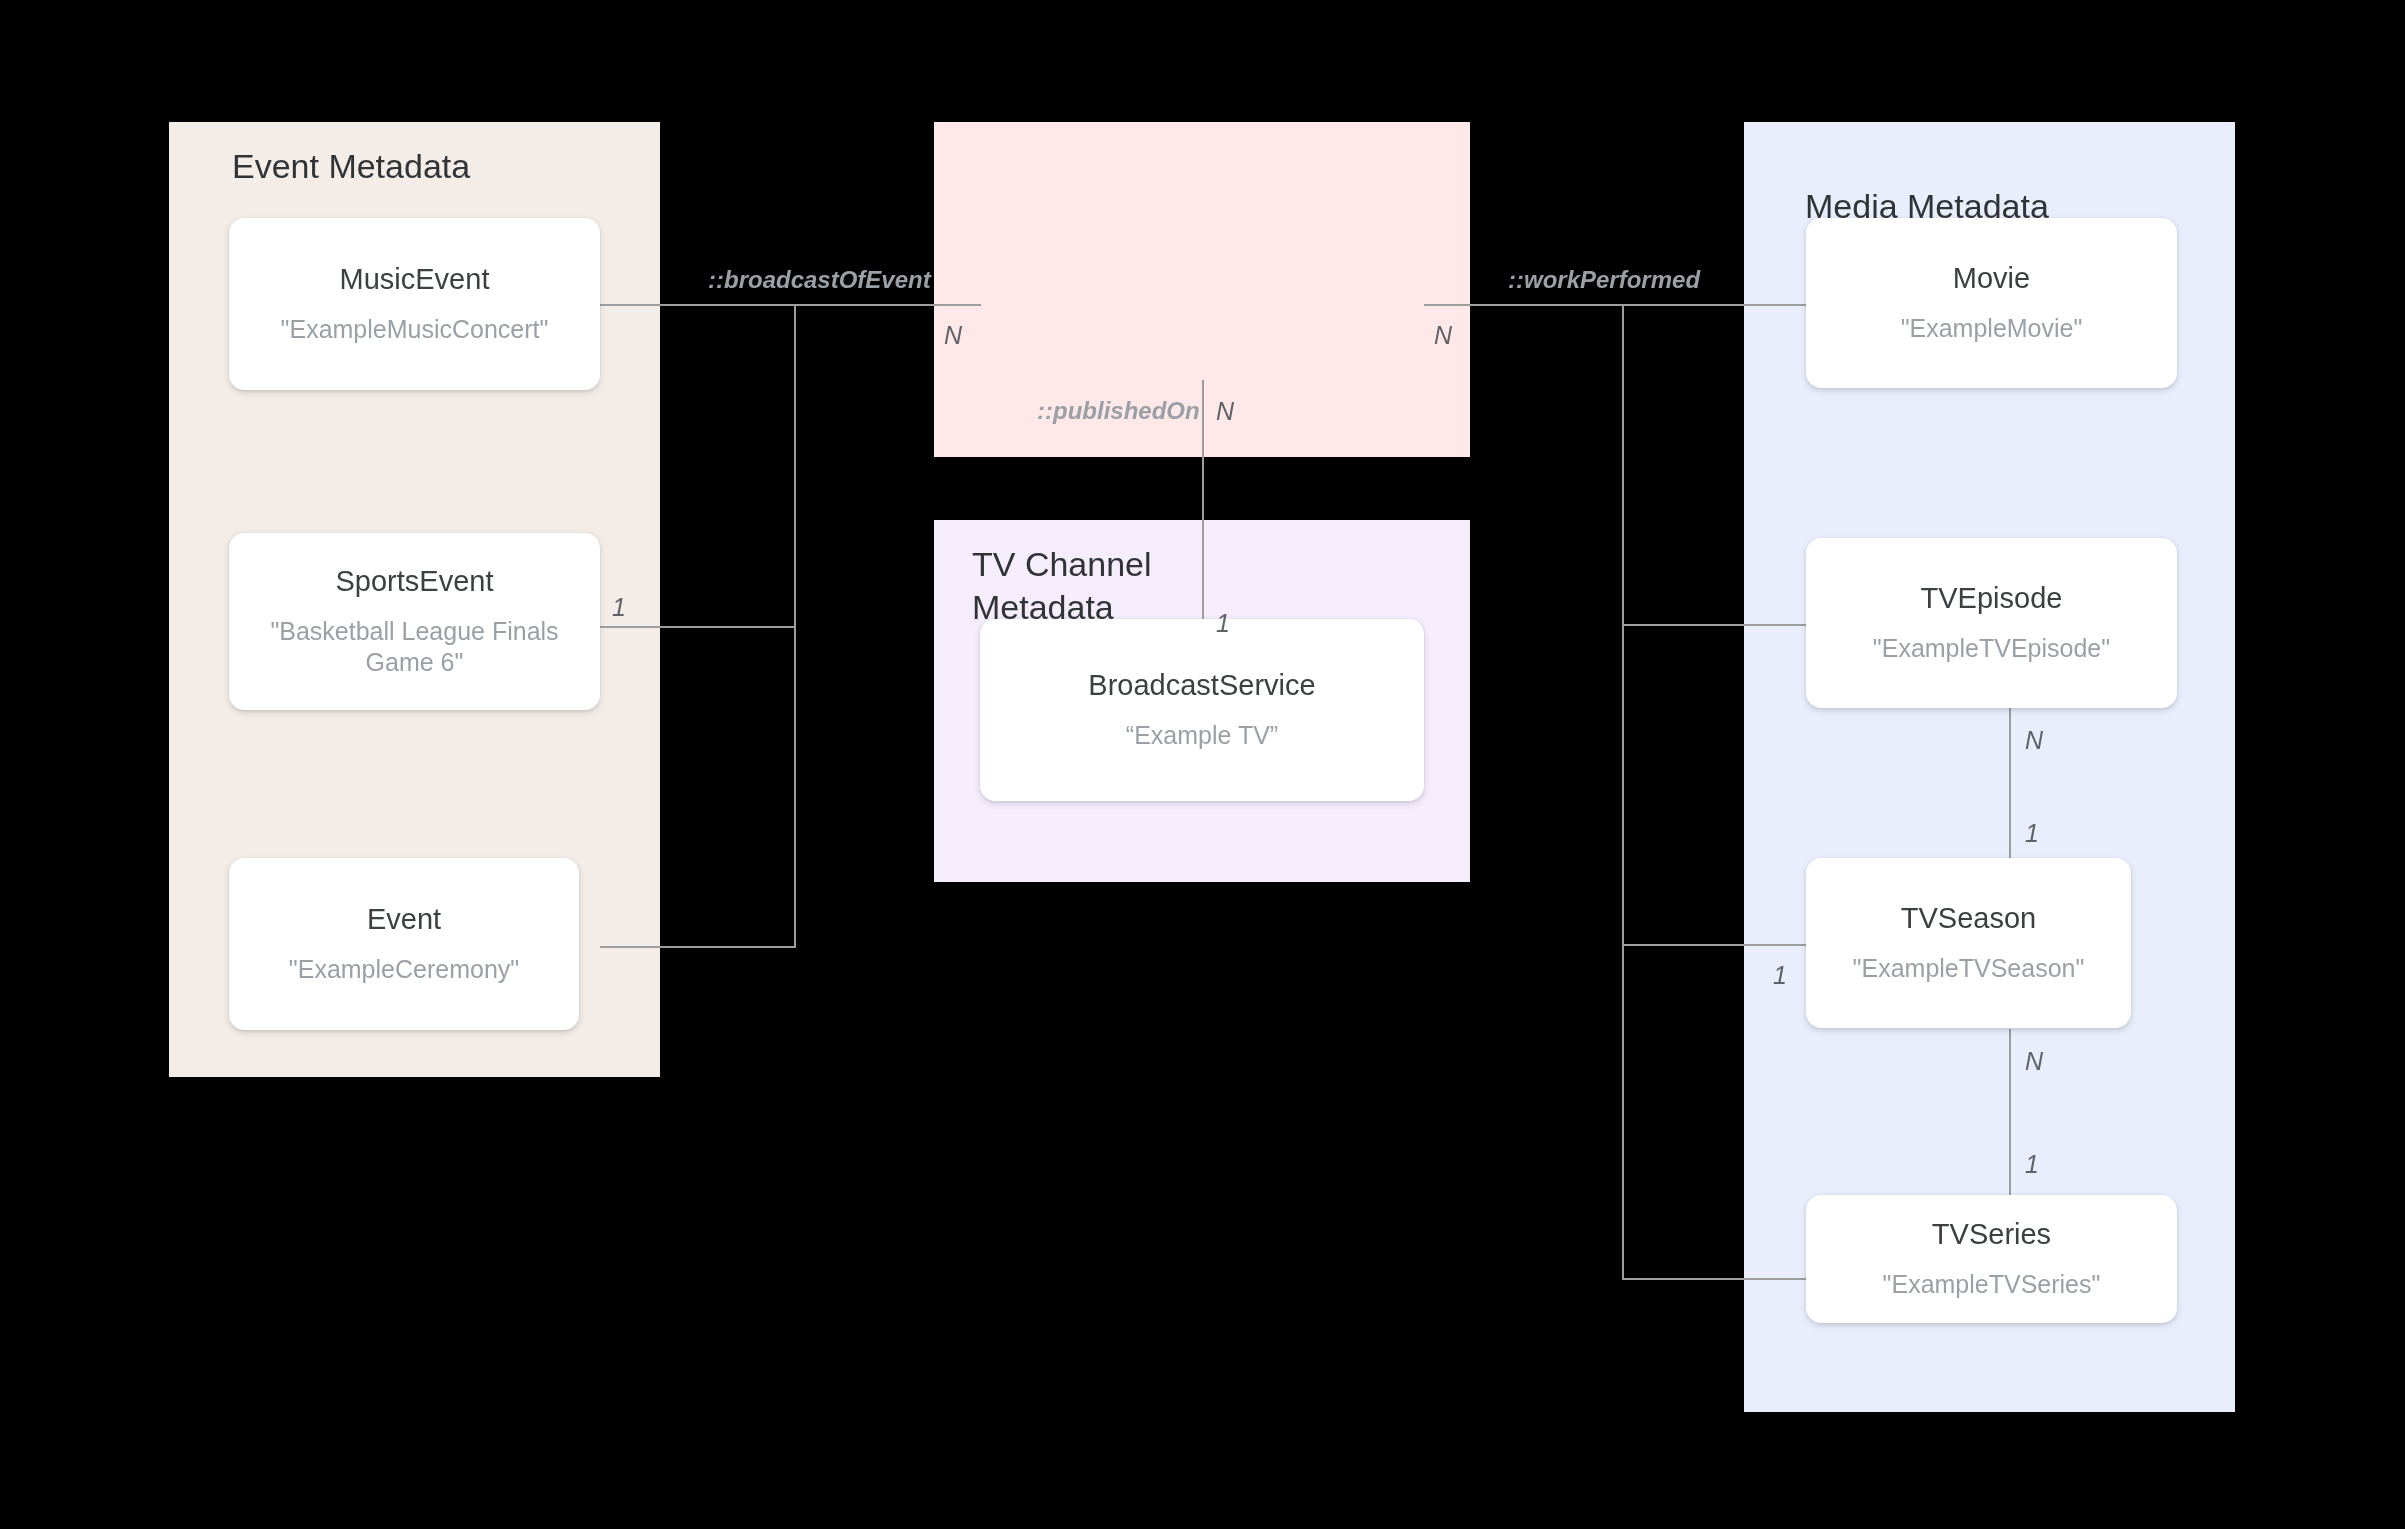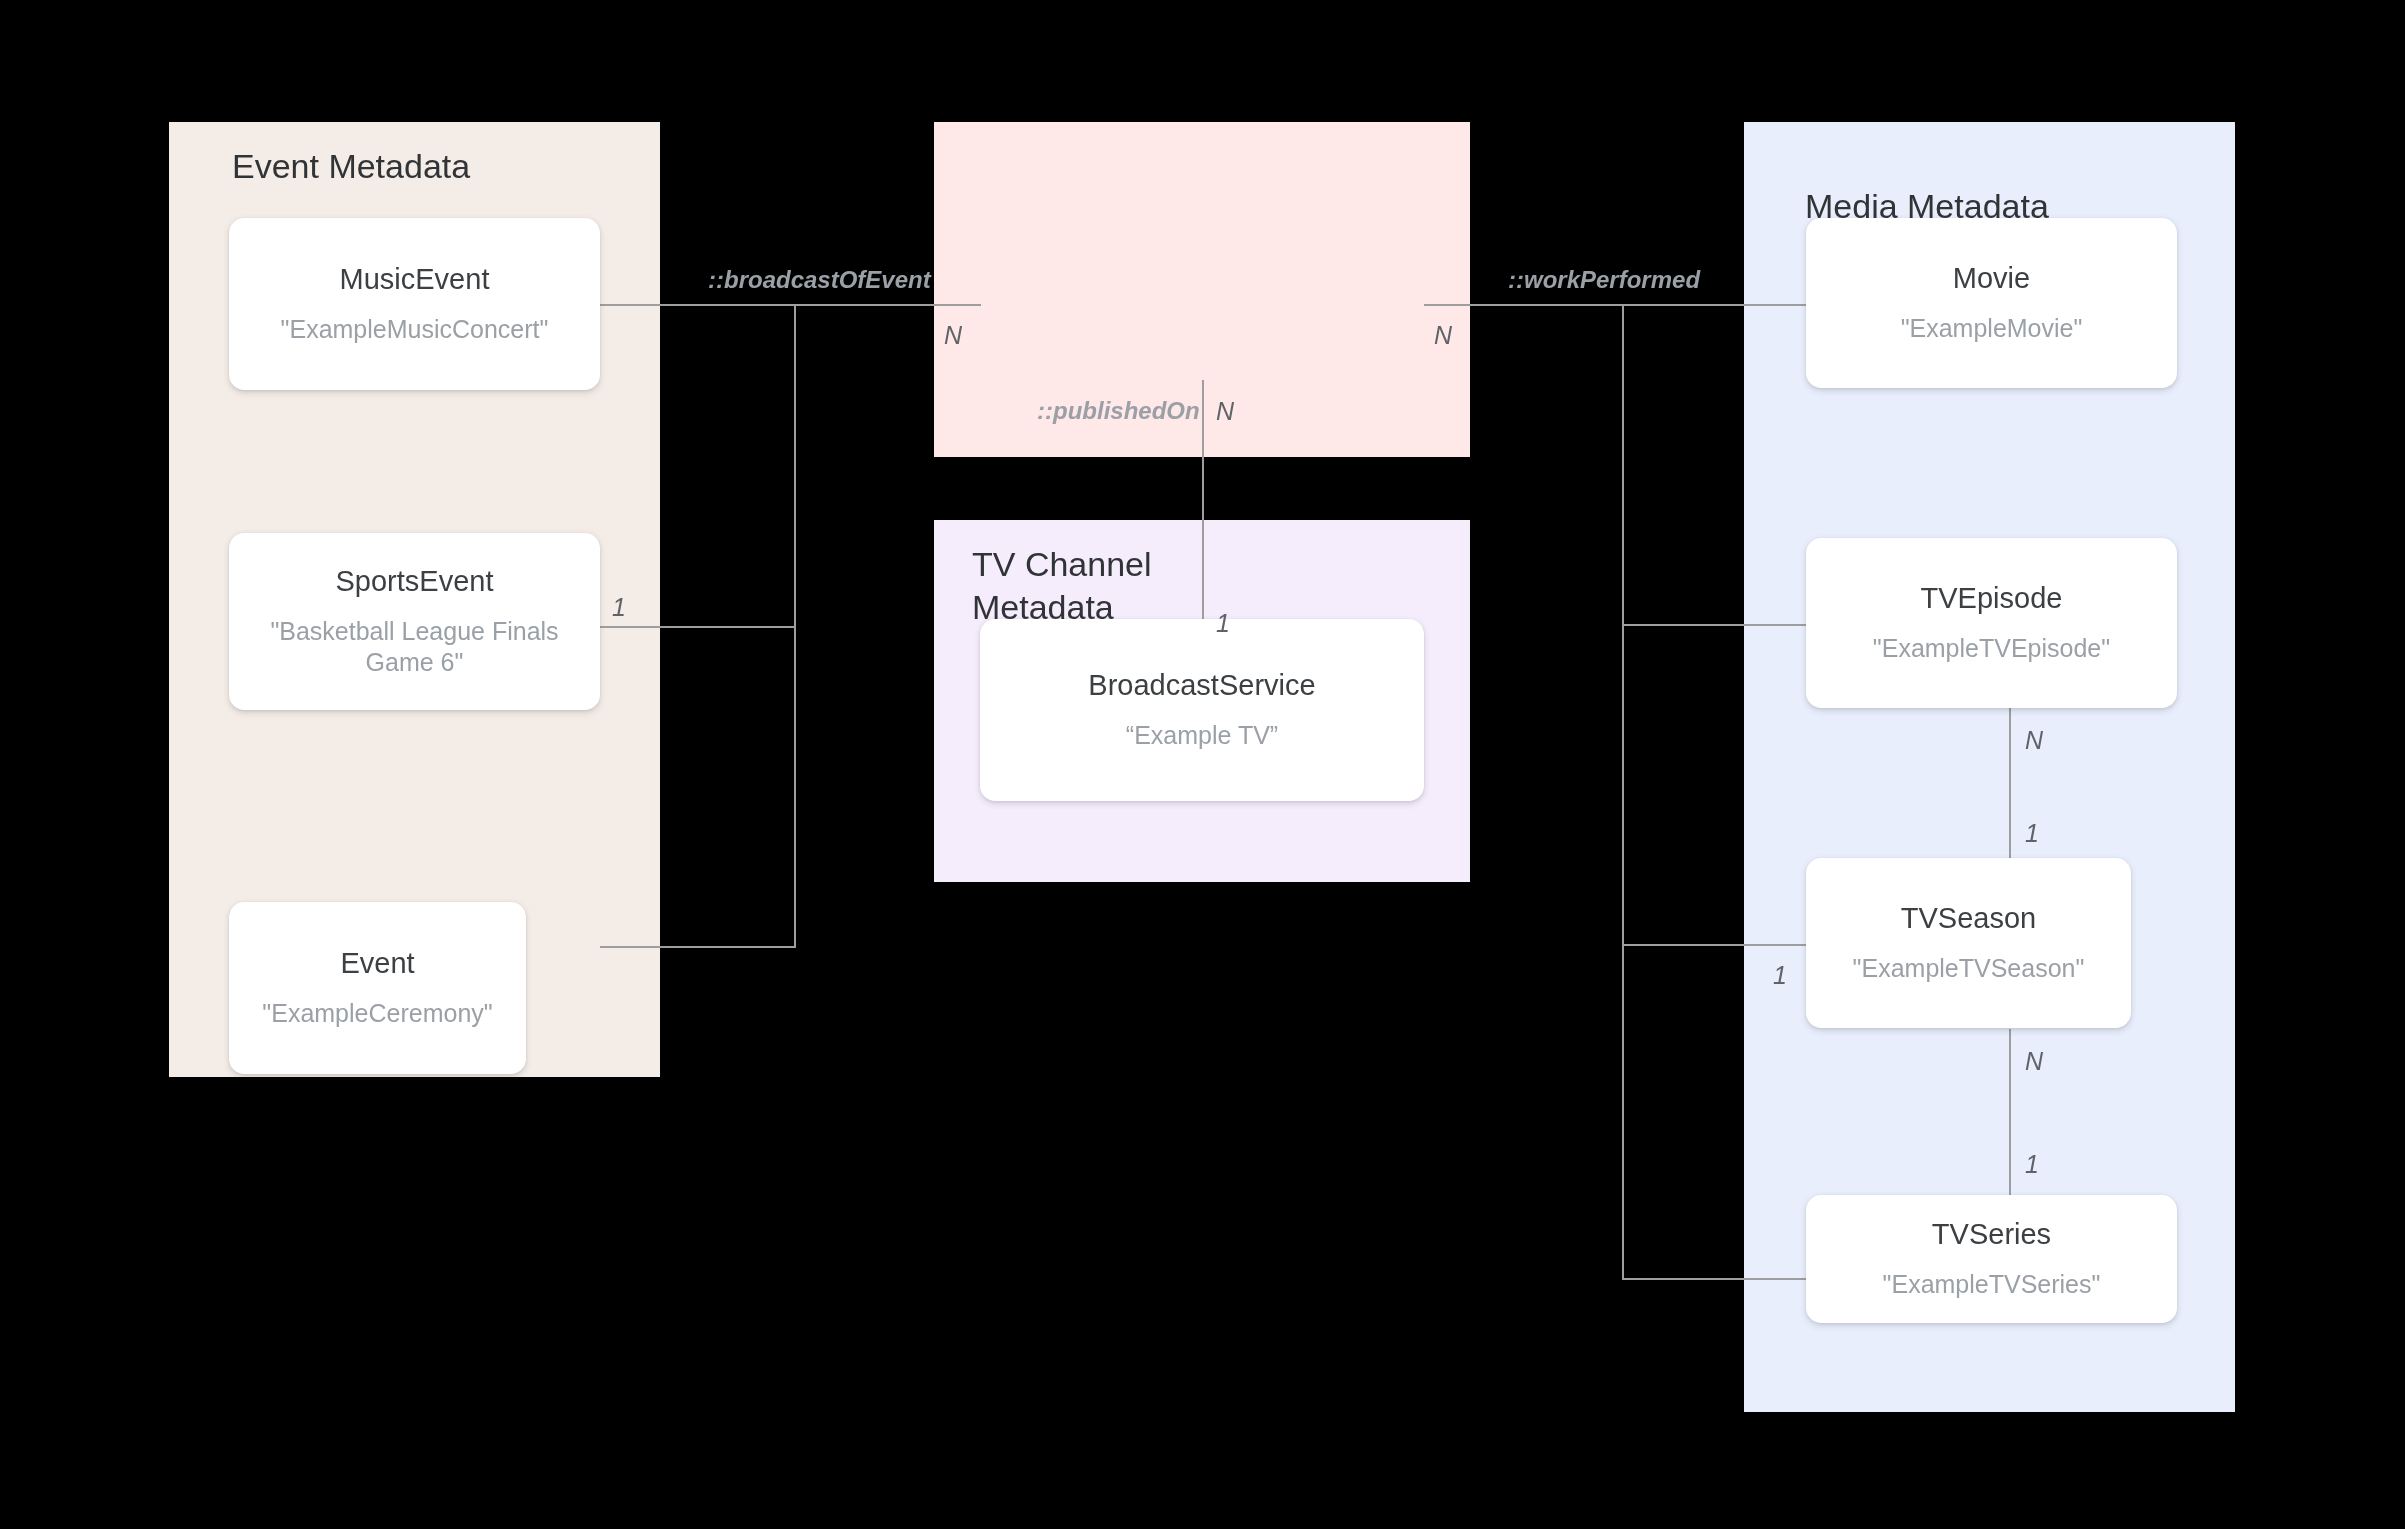--- a/index.html
+++ b/index.html
@@ -64,21 +64,21 @@
   }
   .card-value {
     font-size: 25px;
     color: #9aa0a6;
     line-height: 1.25;
   }
 
   
   #card-musicevent     { left: 229px;  top: 218px;  width: 371px; height: 172px; }
   #card-sportsevent    { left: 229px;  top: 533px;  width: 371px; height: 177px; }
-  #card-event          { left: 229px;  top: 858px;  width: 297px; height: 172px; margin-top: 44px; }
+  #card-event          { left: 229px;  top: 858px;  width: 350px; height: 172px; }
 
   #card-broadcastevent { left: 980px; top: 194px;  width: 444px; height: 186px; }
   #card-broadcastservice{ left: 980px; top: 619px; width: 444px; height: 182px; }
 
   #card-movie          { left: 1806px; top: 218px;  width: 371px; height: 170px; }
   #card-tvepisode      { left: 1806px; top: 538px;  width: 371px; height: 170px; }
   #card-tvseason       { left: 1806px; top: 858px;  width: 325px; height: 170px; }
   #card-tvseries       { left: 1806px; top: 1195px; width: 371px; height: 128px; }
 
   

